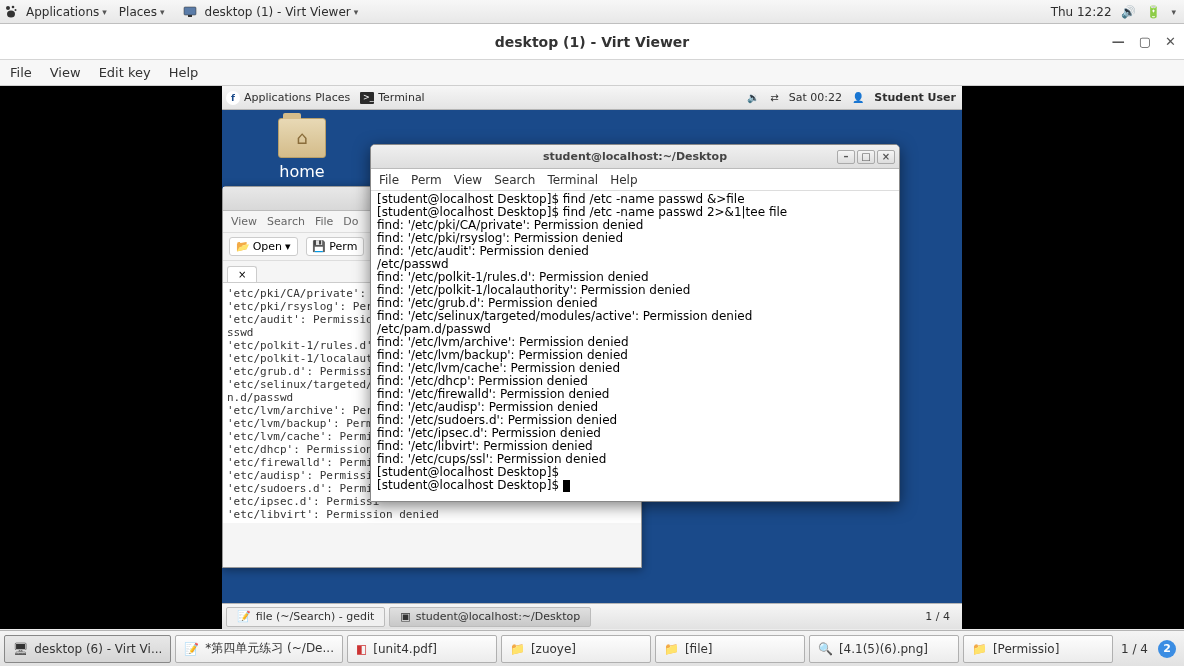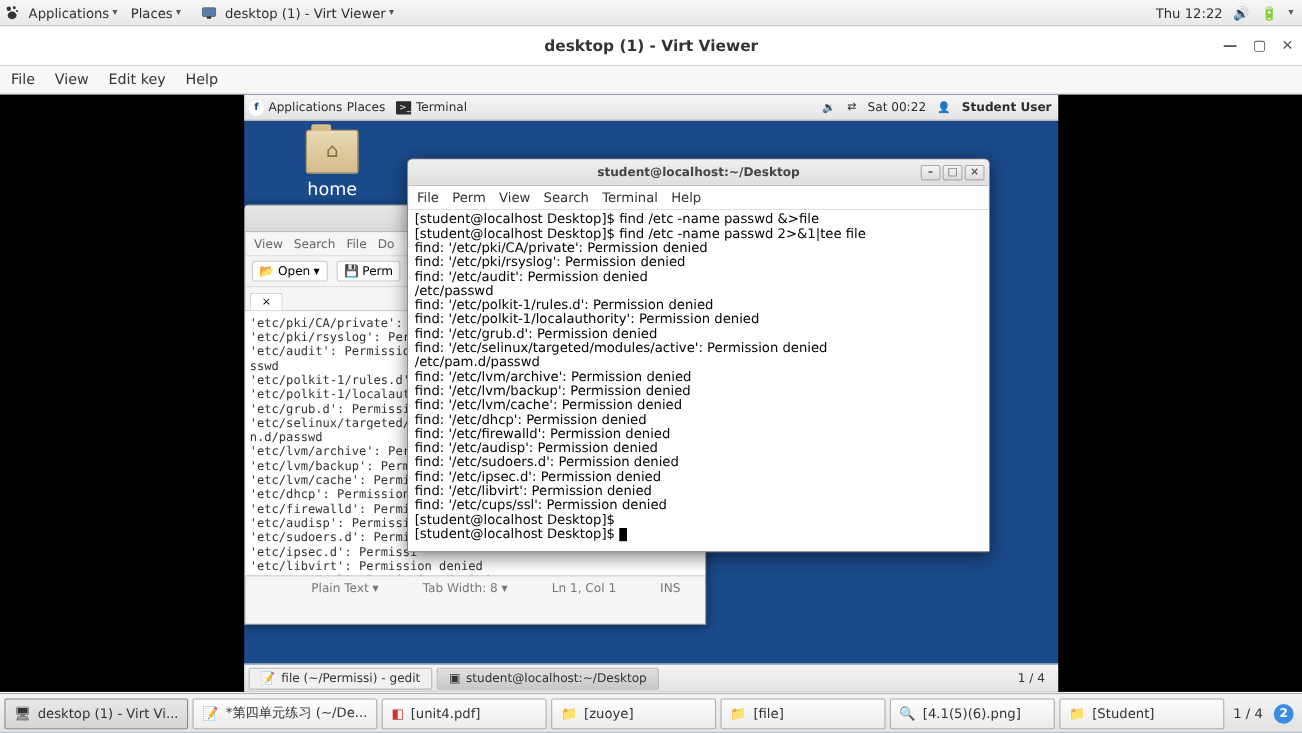--- a/index.html
+++ b/index.html
@@ -195,26 +195,20 @@
 'etc/lvm/archive': Perm
 'etc/lvm/backup': Permi
 'etc/lvm/cache': Permis
 'etc/dhcp': Permission 
 'etc/firewalld': Permis
 'etc/audisp': Permissio
 'etc/sudoers.d': Permis
 'etc/ipsec.d': Permissi
 'etc/libvirt': Permission denied
 'etc/cups/ssl': Permission denied</div>
-      <div class="gedit-status">
-        <span><span>Plain Text</span> <span class="drop">▾</span></span>
-        <span><span>Tab Width: 8</span> <span class="drop">▾</span></span>
-        <span>Ln 1, Col 1</span>
-        <span>INS</span>
-      </div>
     </div>
 
     <div class="term">
       <div class="term-title">
         <span>student@localhost:~/Desktop</span>
         <div class="win-btns">
           <span>–</span>
           <span>□</span>
           <span>×</span>
         </div>
@@ -248,36 +242,36 @@
 find: '/etc/ipsec.d': Permission denied
 find: '/etc/libvirt': Permission denied
 find: '/etc/cups/ssl': Permission denied
 [student@localhost Desktop]$ 
 [student@localhost Desktop]$ </span><span class="cursor"></span></div>
     </div>
 
     <div class="inner-taskbar">
       <div class="task-btn">
         <span>📝</span>
-        <span>file (~/Permissi) - gedit</span>
+        <span>file (~/Search) - gedit</span>
       </div>
       <div class="task-btn" style="background:linear-gradient(#e0e0e0,#c8c8c8);">
         <span>▣</span>
         <span>student@localhost:~/Desktop</span>
       </div>
       <span class="ws">1 / 4</span>
     </div>
 
   </div>
 </div>
 
 <div class="outer-taskbar">
   <div class="tbtn active">
       <span>🖥</span>
-      <span>desktop (1) - Virt Vi...</span>
+      <span>desktop (6) - Virt Vi...</span>
     </div>
   <div class="tbtn">
       <span>📝</span>
       <span>*第四单元练习 (~/De...</span>
     </div>
   <div class="tbtn">
       <span style="color:#c33;">◧</span>
       <span>[unit4.pdf]</span>
     </div>
   <div class="tbtn">
@@ -287,19 +281,19 @@
   <div class="tbtn">
       <span>📁</span>
       <span>[file]</span>
     </div>
   <div class="tbtn">
       <span>🔍</span>
       <span>[4.1(5)(6).png]</span>
     </div>
   <div class="tbtn">
       <span>📁</span>
-      <span>[Student]</span>
+      <span>[Permissio]</span>
     </div>
   <div class="tray">
     <span>1 / 4</span>
     <span class="badge">2</span>
   </div>
 </div>
 
 </body></html>

